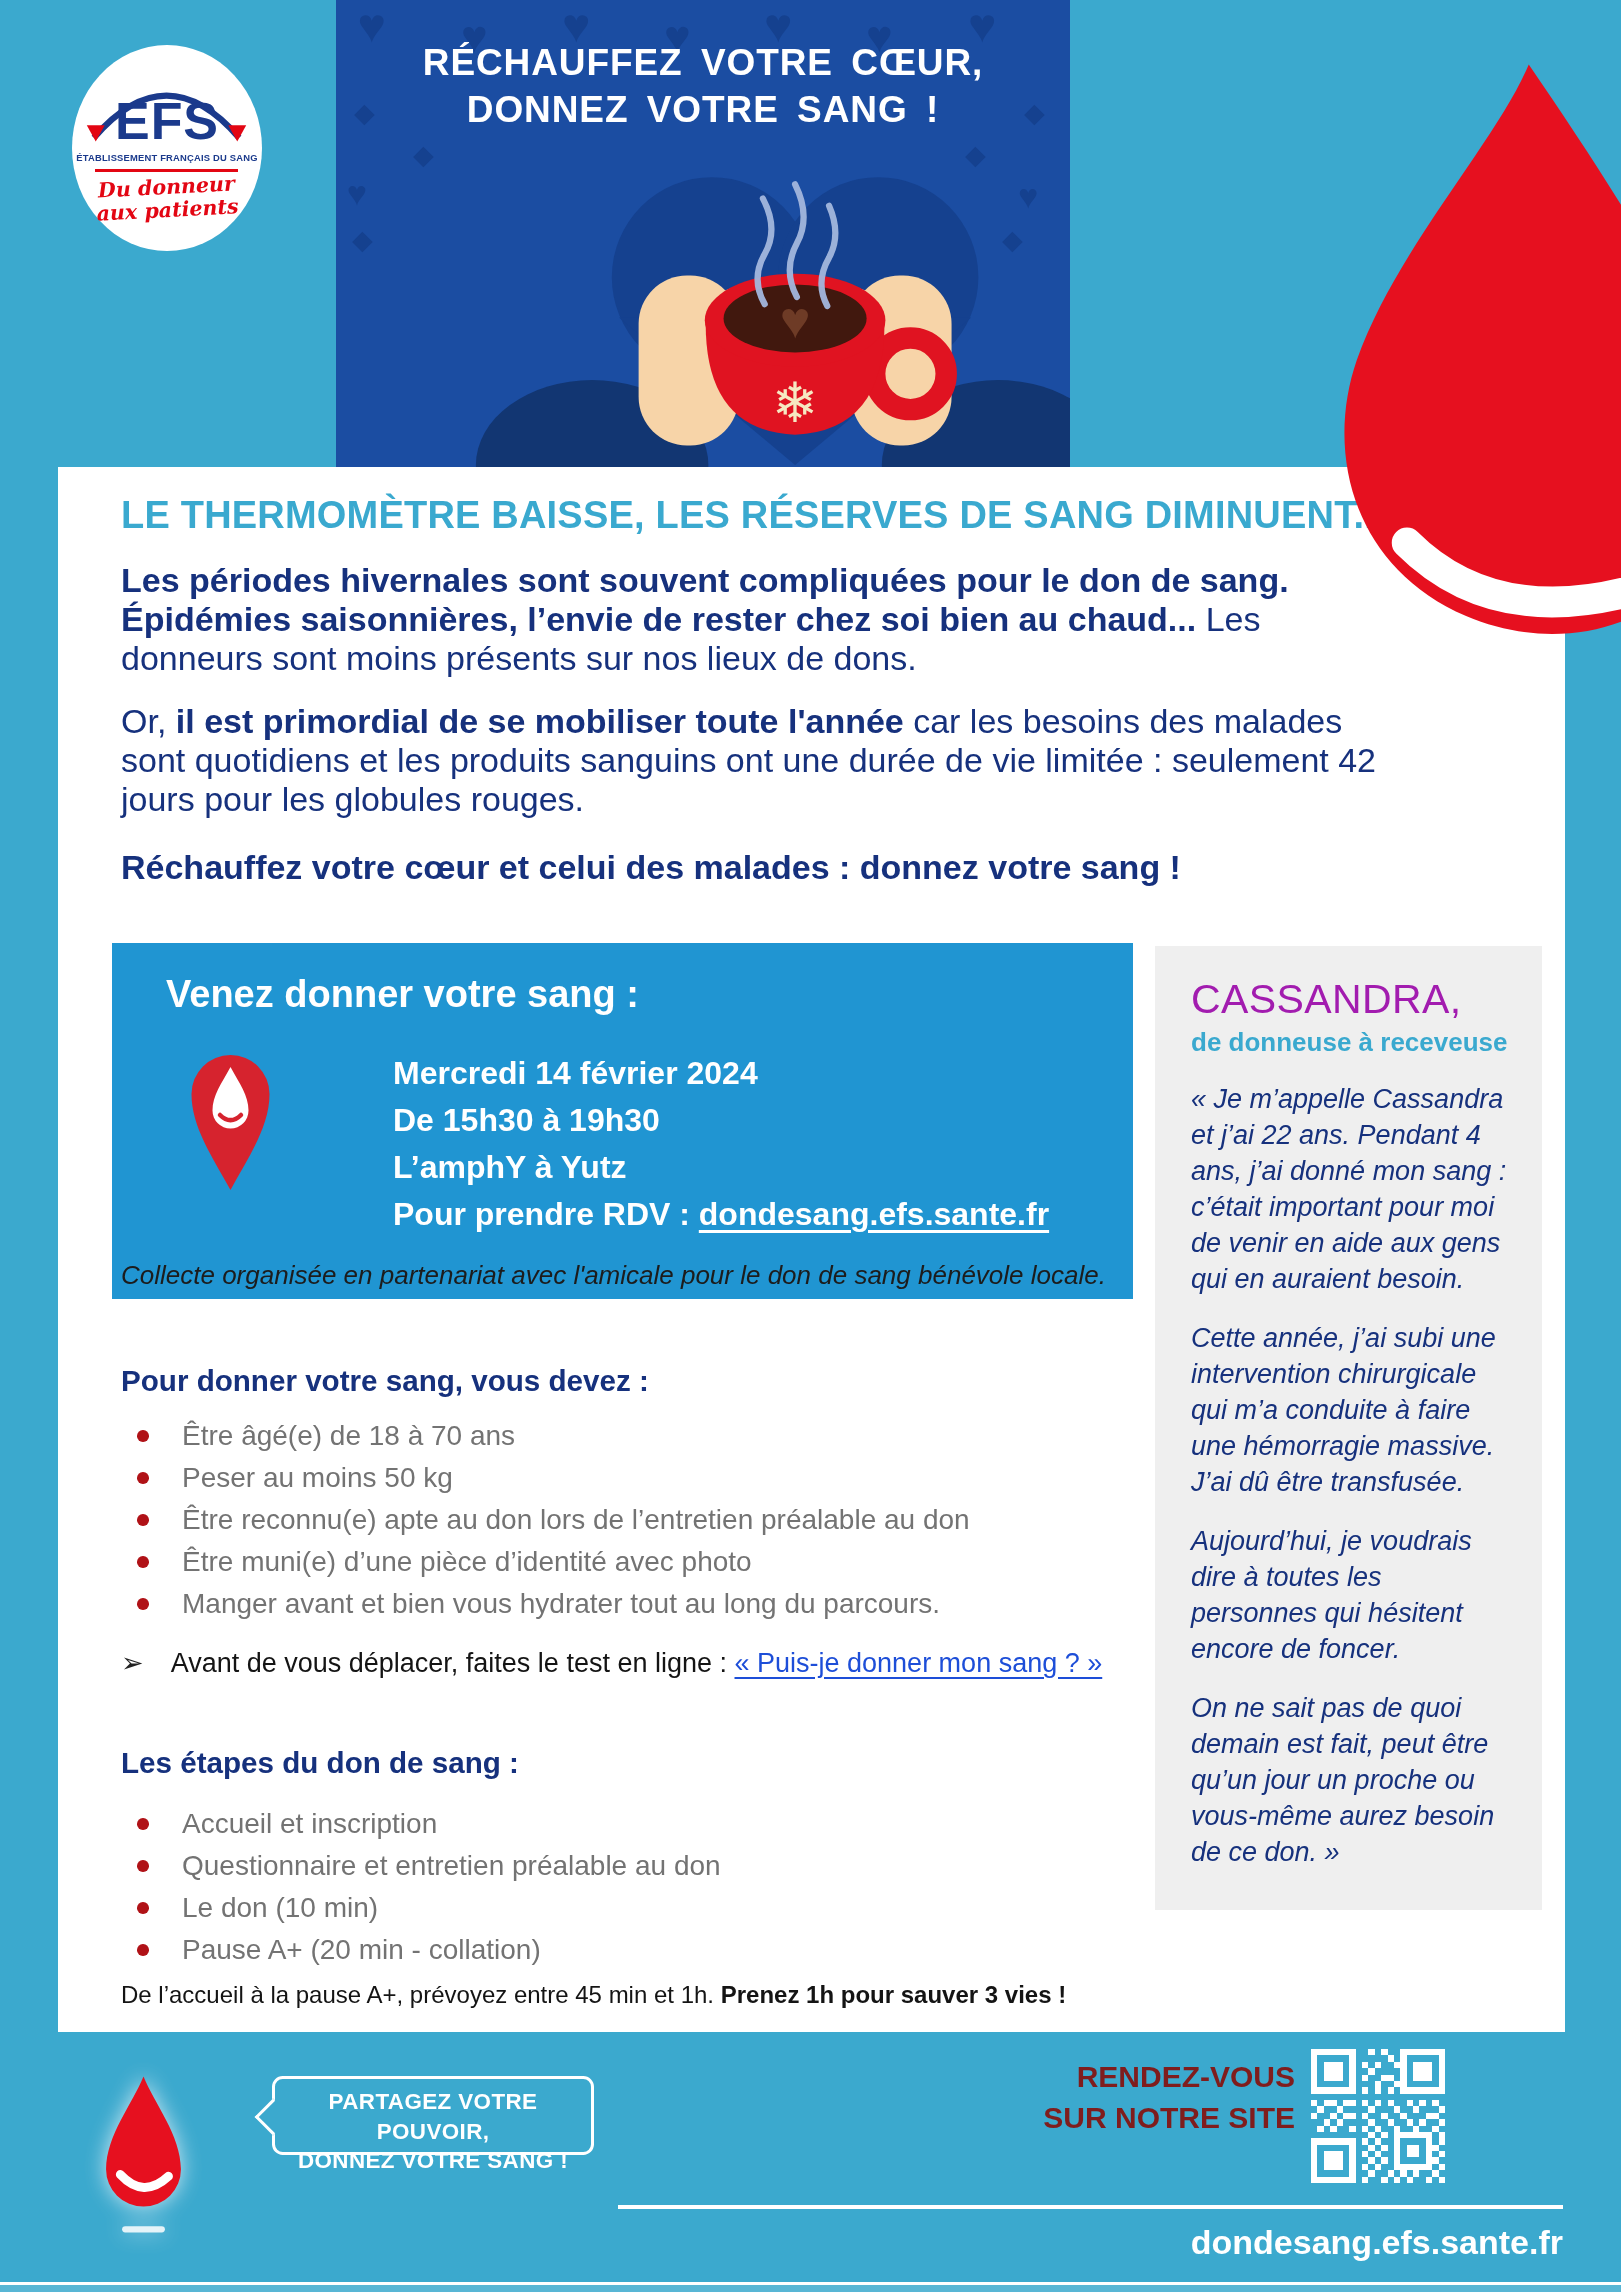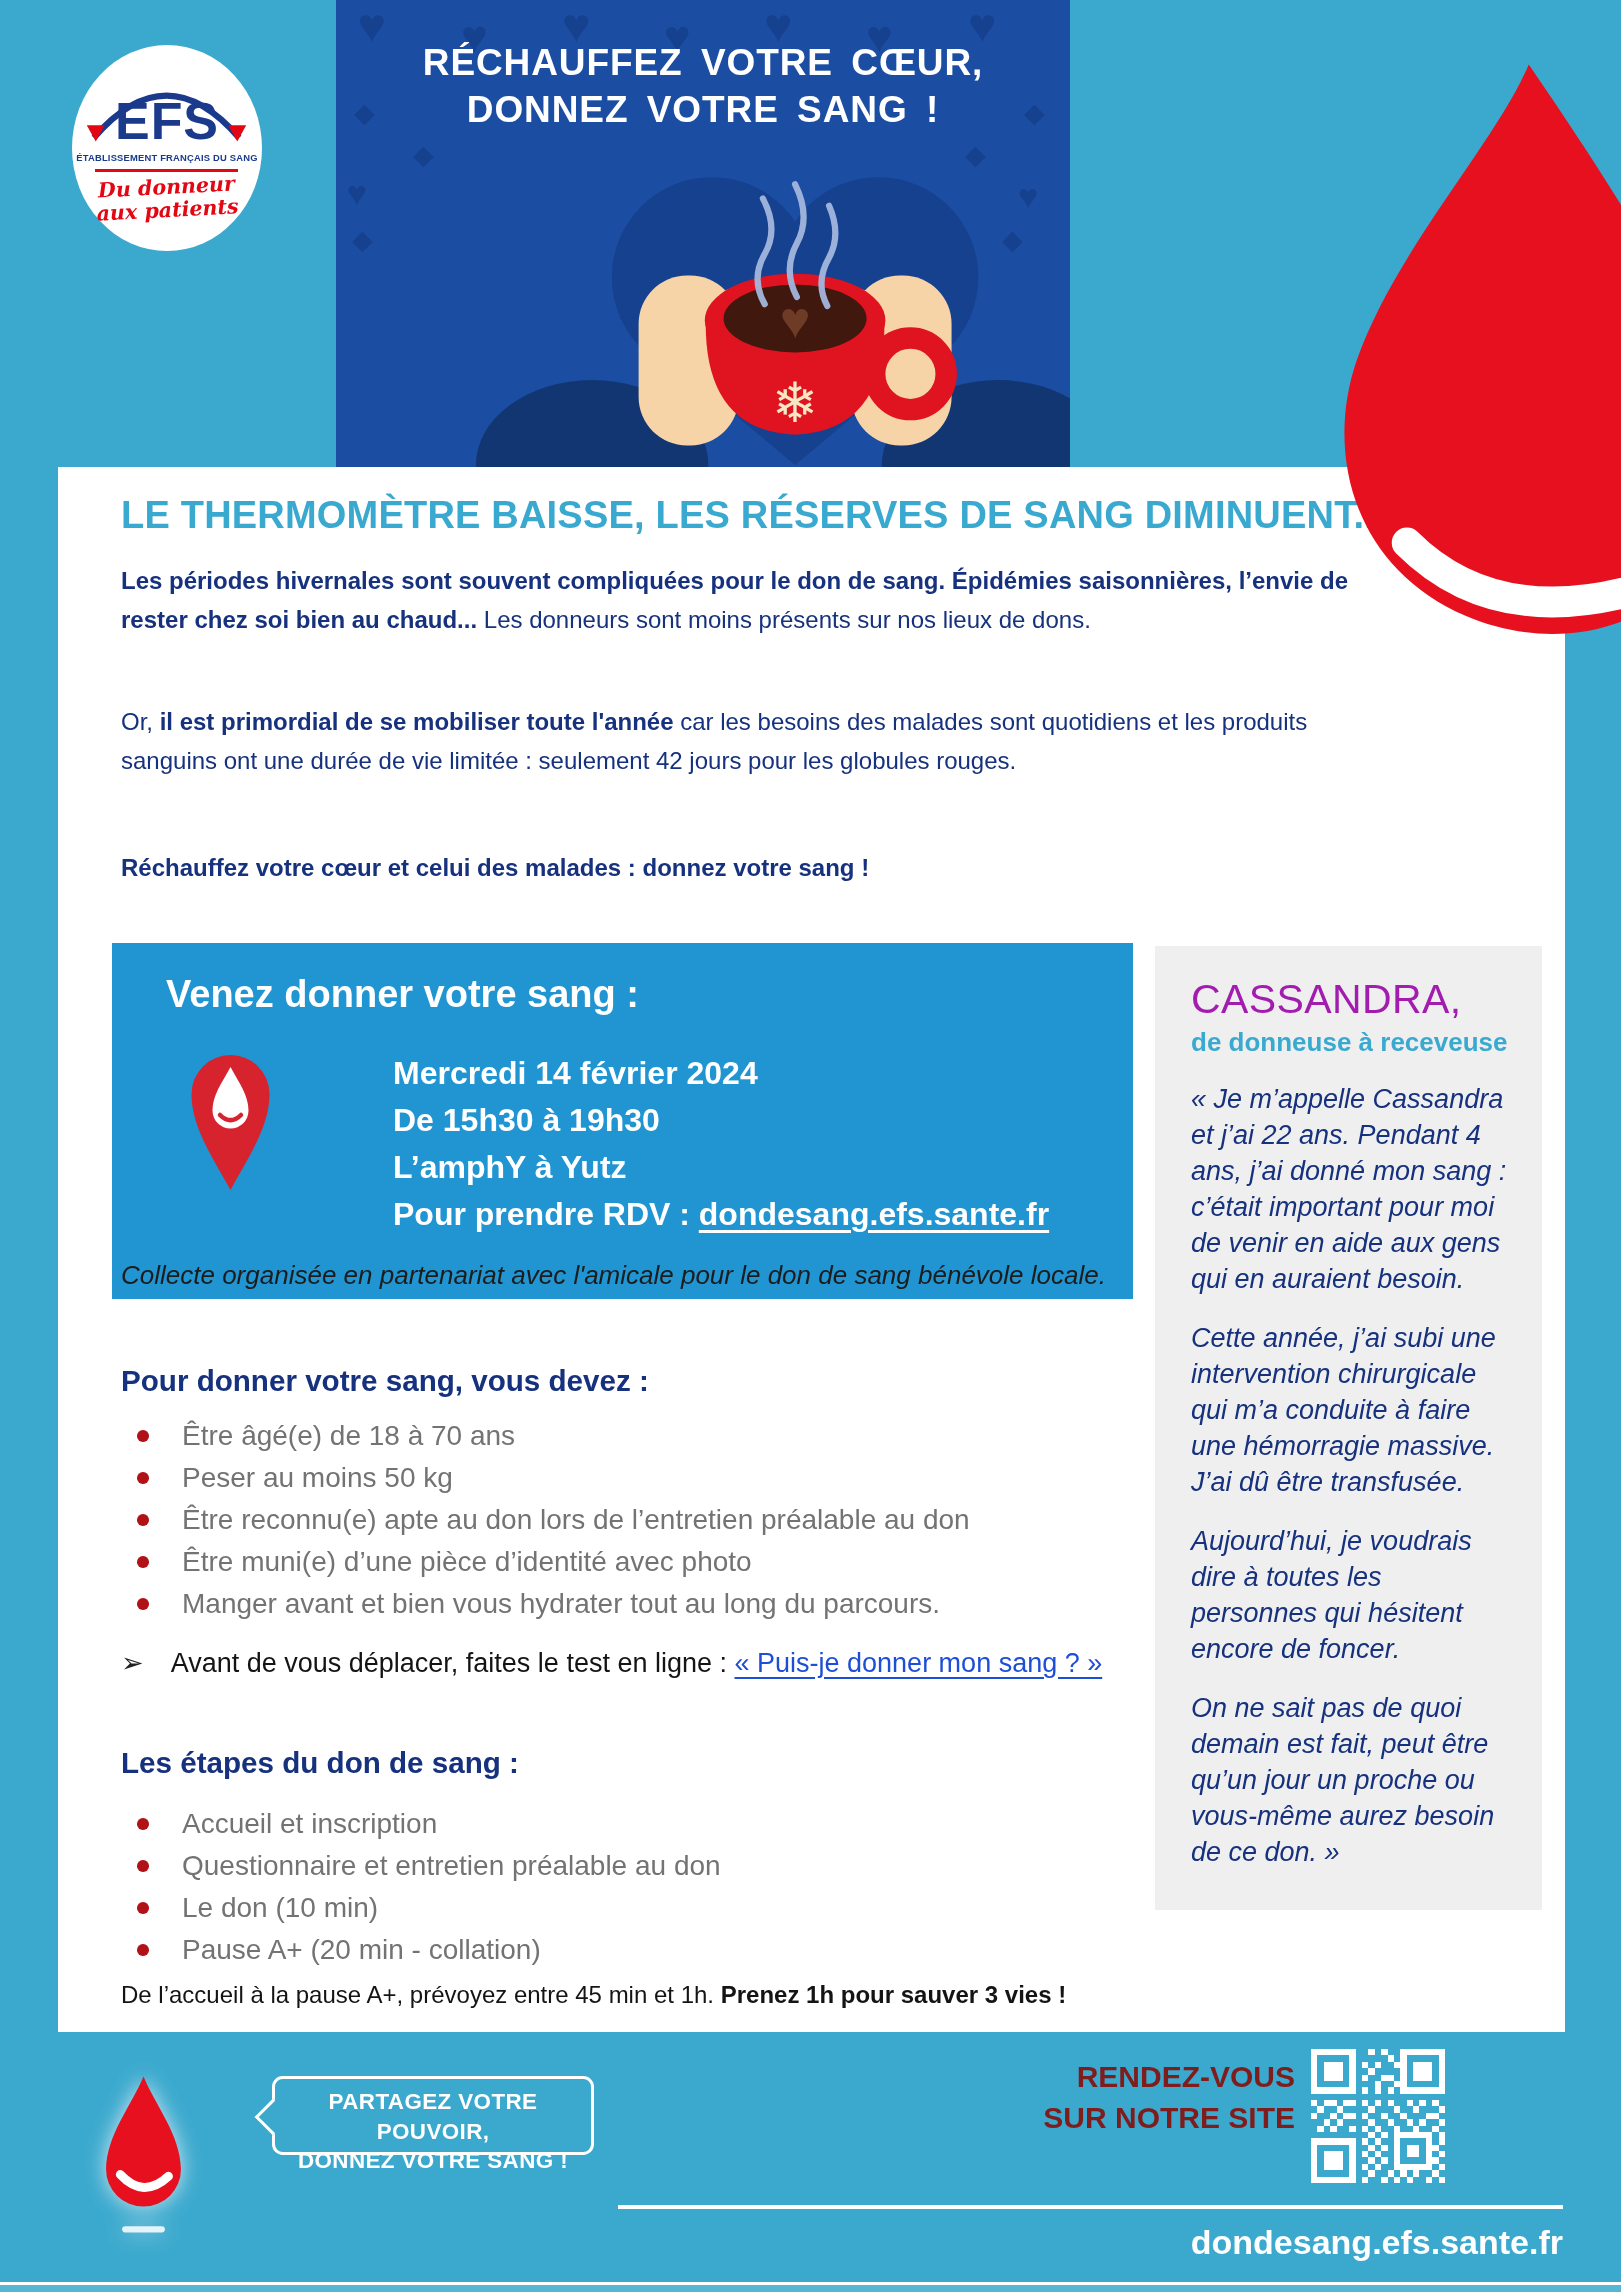--- a/index.html
+++ b/index.html
@@ -25,21 +25,21 @@
                font-family:"DejaVu Serif",serif;font-style:italic;font-weight:bold;
                font-size:20.6px;line-height:1.1;transform:rotate(-3deg);}
 
   
   .bigdrop{position:absolute;right:0;top:59px;width:300px;height:627px;overflow:hidden;z-index:3;}
 
   
   .panel{position:absolute;left:58px;top:467px;width:1507px;height:1565px;background:#fff;z-index:2;}
   .panel .inner{position:absolute;left:63px;}
   .h-cyan{color:#3AA9CF;font-weight:800;font-size:38px;letter-spacing:0.2px;white-space:nowrap;}
-  .body-p{color:#16317D;font-size:24px;line-height:39px;width:1281px;}
+  .body-p{color:#16317D;font-size:34px;line-height:39px;width:1281px;}
   .body-p b{font-weight:bold;}
   .t1{top:27px;}  .t2{top:94px;}  .t3{top:235px;}
   .t4{top:381px;font-weight:bold;}
 
   .event-box{position:absolute;left:54px;top:476px;width:1021px;height:356px;background:#2095D2;}
   .event-title{padding:30px 0 0 54px;color:#fff;font-weight:bold;font-size:38px;}
   .pin{position:absolute;left:70px;top:100px;}
   .event-details{position:absolute;left:281px;top:107px;color:#fff;font-weight:bold;
                  font-size:32px;line-height:47px;}
   .wlink{color:#fff;text-decoration:underline;text-underline-offset:5.4px;cursor:pointer;}

